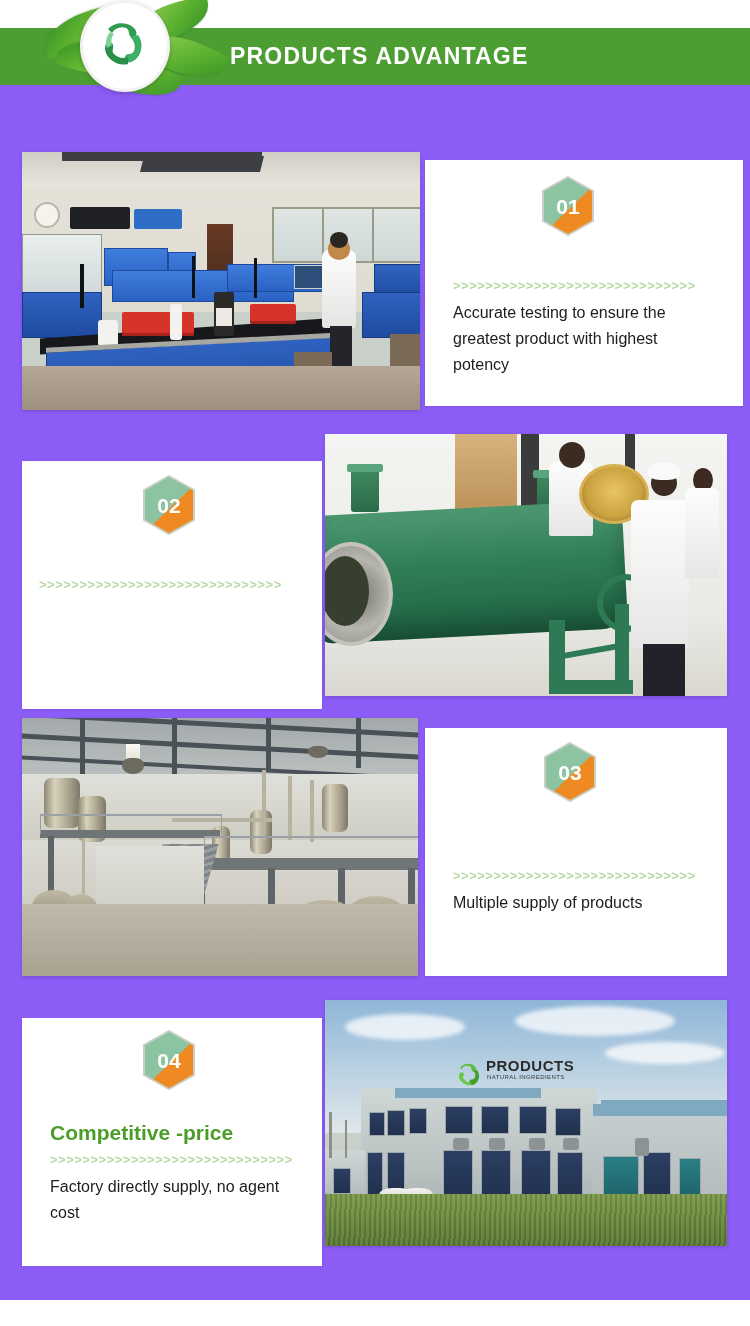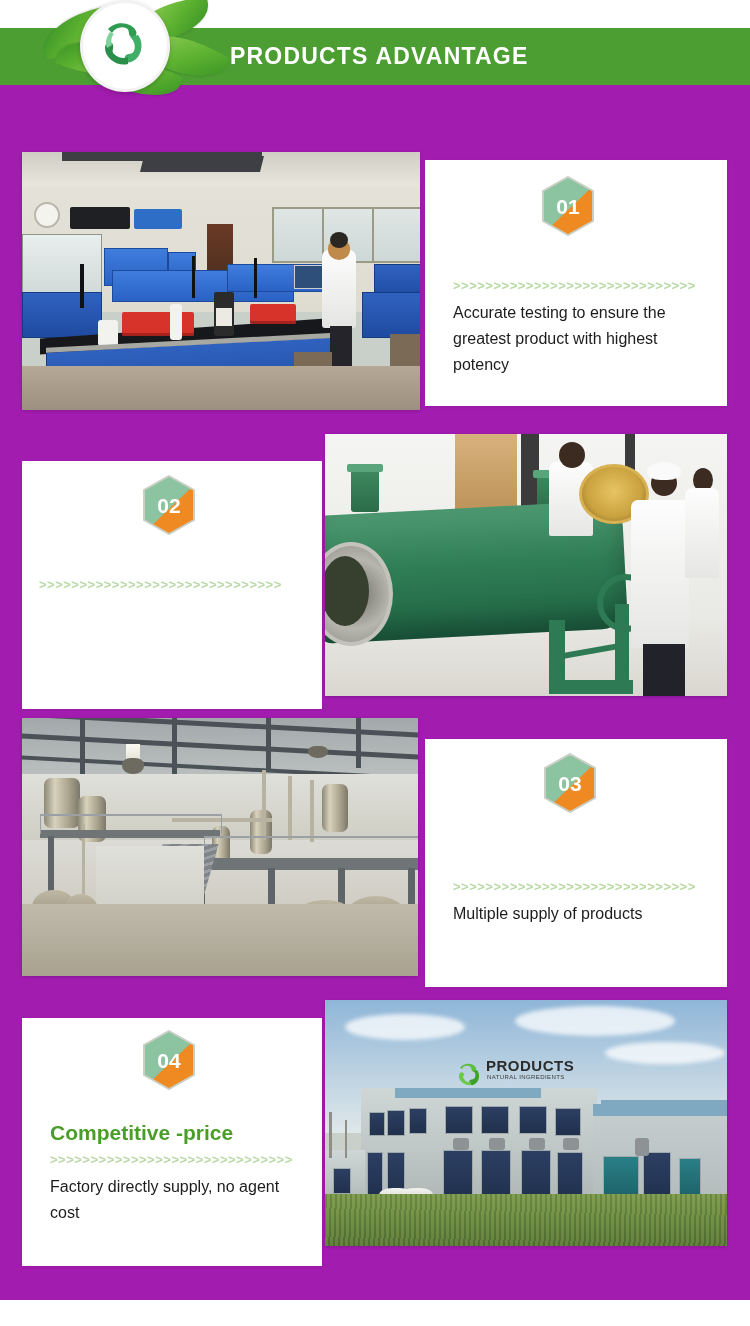--- a/index.html
+++ b/index.html
@@ -8,21 +8,21 @@
     background: #ffffff;
   }
   body {
     font-family: "Liberation Sans", sans-serif;
     -webkit-font-smoothing: antialiased;
   }
   .page {
     position: relative;
     width: 750px;
     height: 1326px;
-    background: #a21caf;
+    background: #8b5cf6;
     overflow: hidden;
   }
   .page-top-white {
     position: absolute;
     left: 0; top: 0;
     width: 750px; height: 28px;
     background: #ffffff;
   }
   .page-bottom-white {
     position: absolute;
@@ -275,21 +275,21 @@
         <div class="lab-coat" style="left:300px; top:98px; width:34px; height:78px;"></div>
         <div class="lab-hair" style="left:306px; top:88px; width:22px; height:20px;"></div>
         <div class="lab-head" style="left:308px; top:80px; width:18px; height:16px;"></div>
         <div class="lab-legs" style="left:308px; top:174px; width:22px; height:48px;"></div>
         <div class="lab-stool" style="left:272px; top:200px; width:38px; height:50px;"></div>
         <div class="lab-stool" style="left:368px; top:182px; width:30px; height:44px;"></div>
         <div class="lab-floor"></div>
       </div>
     </div>
 
-    <div class="panel" style="left:425px; top:8px; width:302px; height:246px;">
+    <div class="panel" style="left:425px; top:8px; width:302px; height:246px;padding-left:16px;">
       <div class="panel-inner">
         <svg class="badge" style="left:116px; top:16px;" viewBox="0 0 54 60">
           <defs>
             <clipPath id="hexclip1">
                 <polygon points="27,1 52,15 52,45 27,59 2,45 2,15"></polygon>
               </clipPath>
           </defs>
           <g clip-path="url(#hexclip1)">
             <rect x="0" y="0" width="54" height="60" fill="#8cc3a0"></rect>
             <polygon points="54,8 54,60 0,60" fill="#ef8a22"></polygon>
@@ -392,21 +392,21 @@
         <div class="fac-stair" style="left:128px; top:126px; width:56px; height:88px; transform:skewX(-16deg);"></div>
         <div class="fac-wall" style="left:74px; top:128px; width:108px; height:78px;"></div>
         <div class="fac-tank-r" style="left:10px; top:172px; width:44px; height:34px;"></div>
         <div class="fac-tank-r" style="left:42px; top:176px; width:34px; height:32px;"></div>
         <div class="fac-tank-r" style="left:276px; top:182px; width:54px; height:28px;"></div>
         <div class="fac-tank-r" style="left:326px; top:178px; width:56px; height:32px;"></div>
         <div class="fac-floor"></div>
       </div>
     </div>
 
-    <div class="panel" style="left:425px; top:10px; width:302px; height:248px;margin-top:11px;">
+    <div class="panel" style="left:425px; top:10px; width:302px; height:248px;">
       <div class="panel-inner">
         <svg class="badge" style="left:118px; top:14px;" viewBox="0 0 54 60">
           <defs>
             <clipPath id="hexclip3">
                 <polygon points="27,1 52,15 52,45 27,59 2,45 2,15"></polygon>
               </clipPath>
           </defs>
           <g clip-path="url(#hexclip3)">
             <rect x="0" y="0" width="54" height="60" fill="#8cc3a0"></rect>
             <polygon points="54,8 54,60 0,60" fill="#ef8a22"></polygon>

